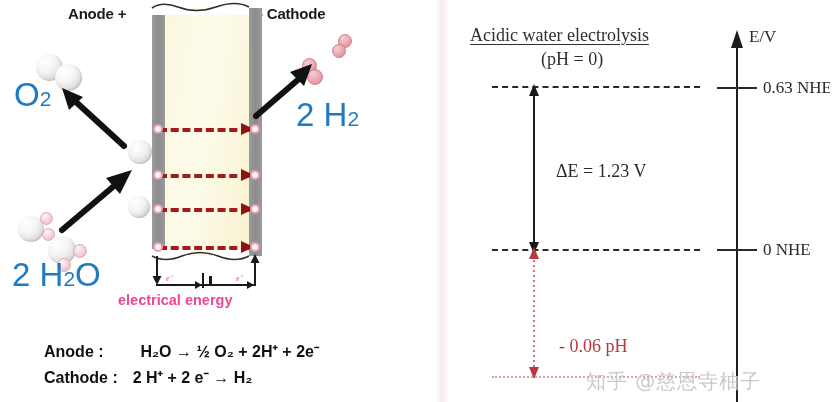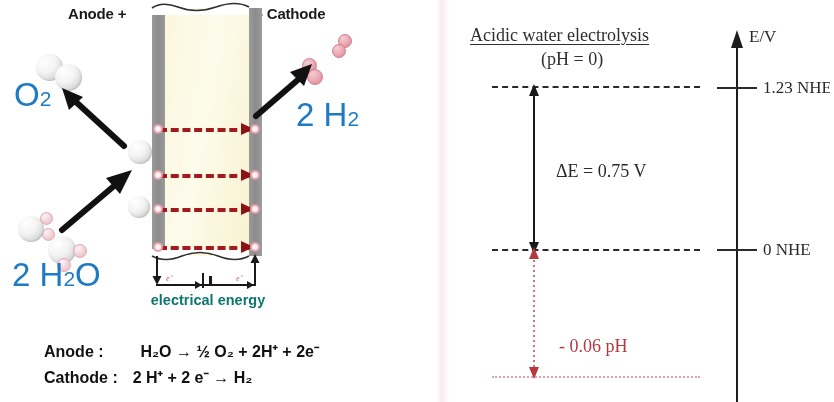--- a/index.html
+++ b/index.html
@@ -77,25 +77,24 @@
   .e-label {
     position: absolute;
     font-family: "Liberation Serif", serif;
     font-style: italic;
     font-size: 8px;
     color: #d78c96;
     font-weight: bold;
   }
   .elec-energy {
     position: absolute; left: 118px; top: 292px; width: 180px;
-    text-align: center;
     font-family: "Liberation Sans", sans-serif;
     font-weight: bold;
     font-size: 14.5px;
-    color: #0f766e;
+    color: #ec4899;
   }
 
   
   .species {
     position: absolute;
     font-family: "Liberation Sans", sans-serif;
     font-size: 33px;
     color: #1f7ac4;
     font-weight: normal;
     white-space: nowrap;
@@ -357,36 +356,37 @@
 
     <div class="lvl-dash" style="left:43px;top:233px;width:208px;"></div>
 
     <div class="lvl-dash-red" style="left:43px;top:360px;width:208px;"></div>
 
     <svg class="abs" style="left:76px;top:68px;" width="18" height="170" viewBox="0 0 18 170">
       <line x1="9" y1="8" x2="9" y2="162" stroke="#1a1a1a" stroke-width="2"></line>
       <path d="M9 0 L14 12 L4 12 Z" fill="#1a1a1a"></path>
       <path d="M9 170 L14 158 L4 158 Z" fill="#1a1a1a"></path>
     </svg>
-    <div class="de-text" style="left:107px;top:145px;">ΔE = 0.75 V</div>
+    <div class="de-text" style="left:107px;top:145px;">ΔE = 1.23 V</div>
 
     <svg class="abs" style="left:76px;top:231px;" width="18" height="132" viewBox="0 0 18 132">
       <line x1="9" y1="8" x2="9" y2="124" stroke="#c0555d" stroke-width="1.6" stroke-dasharray="2 3"></line>
       <path d="M9 0 L14 12 L4 12 Z" fill="#b5373f"></path>
       <path d="M9 132 L14 120 L4 120 Z" fill="#b5373f"></path>
     </svg>
     <div class="ph-text" style="left:110px;top:288px;margin-top:32px;">- 0.06 pH</div>
 
     <div class="vline" style="left:287px;top:28px;width:2px;height:374px;"></div>
     <svg class="abs" style="left:281px;top:14px;" width="14" height="20" viewBox="0 0 14 20">
       <path d="M7 0 L13 18 L1 18 Z" fill="#1e1e1e"></path>
     </svg>
     <div class="axis-text" style="left:300px;top:11px;">E/V</div>
 
     <div class="tick" style="left:268px;top:71px;width:40px;height:2px;"></div>
-    <div class="axis-text" style="left:314px;top:62px;">1.23 NHE</div>
+    <div class="axis-text" style="left:314px;top:62px;">0.63 NHE</div>
 
     <div class="tick" style="left:268px;top:233px;width:40px;height:2px;"></div>
     <div class="axis-text" style="left:314px;top:224px;">0 NHE</div>
 
+    <div class="watermark" style="left:137px;top:352px;">知乎 @慈恩寺柚子</div>
   </div>
 
 </div>
 
 </body></html>

